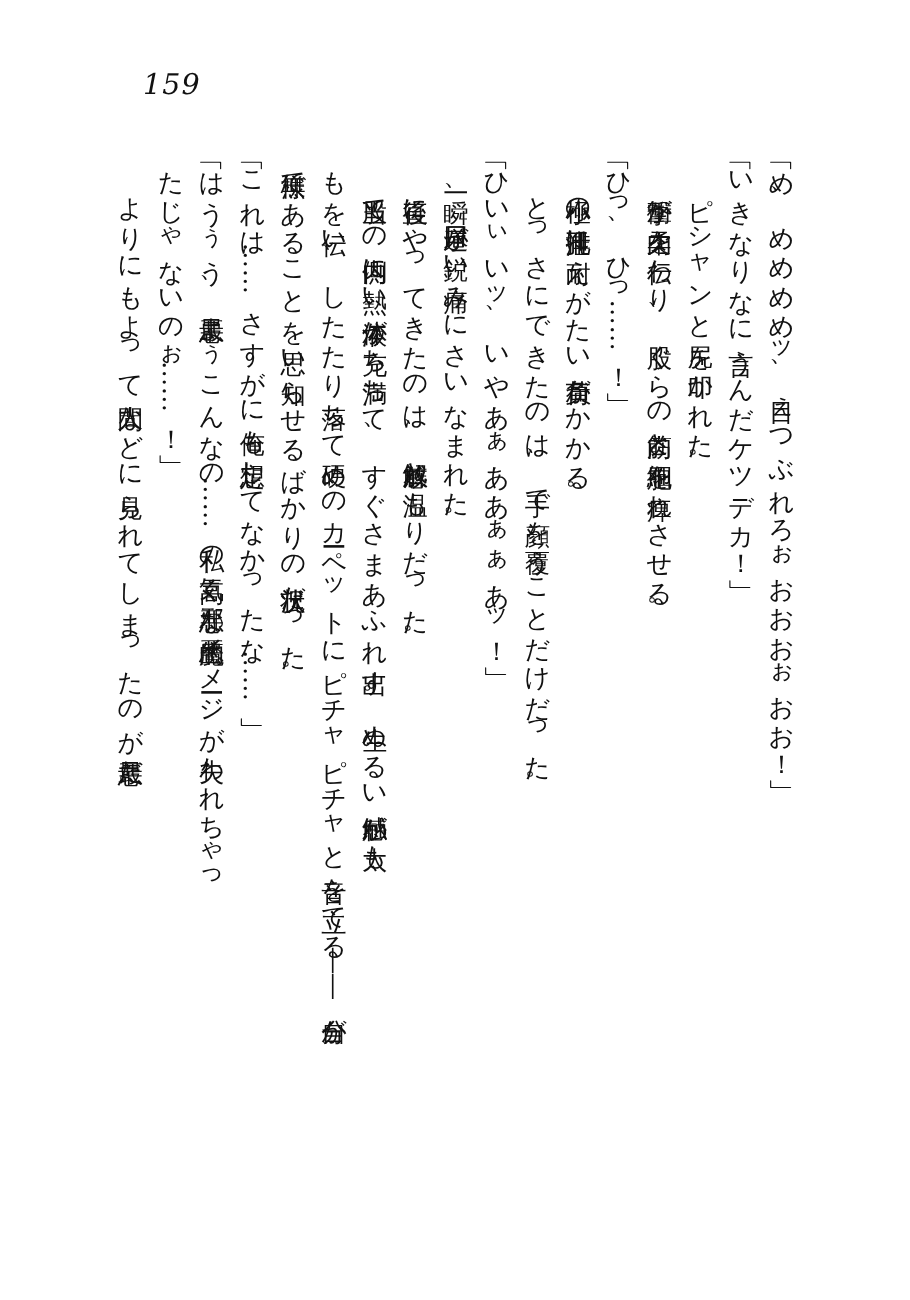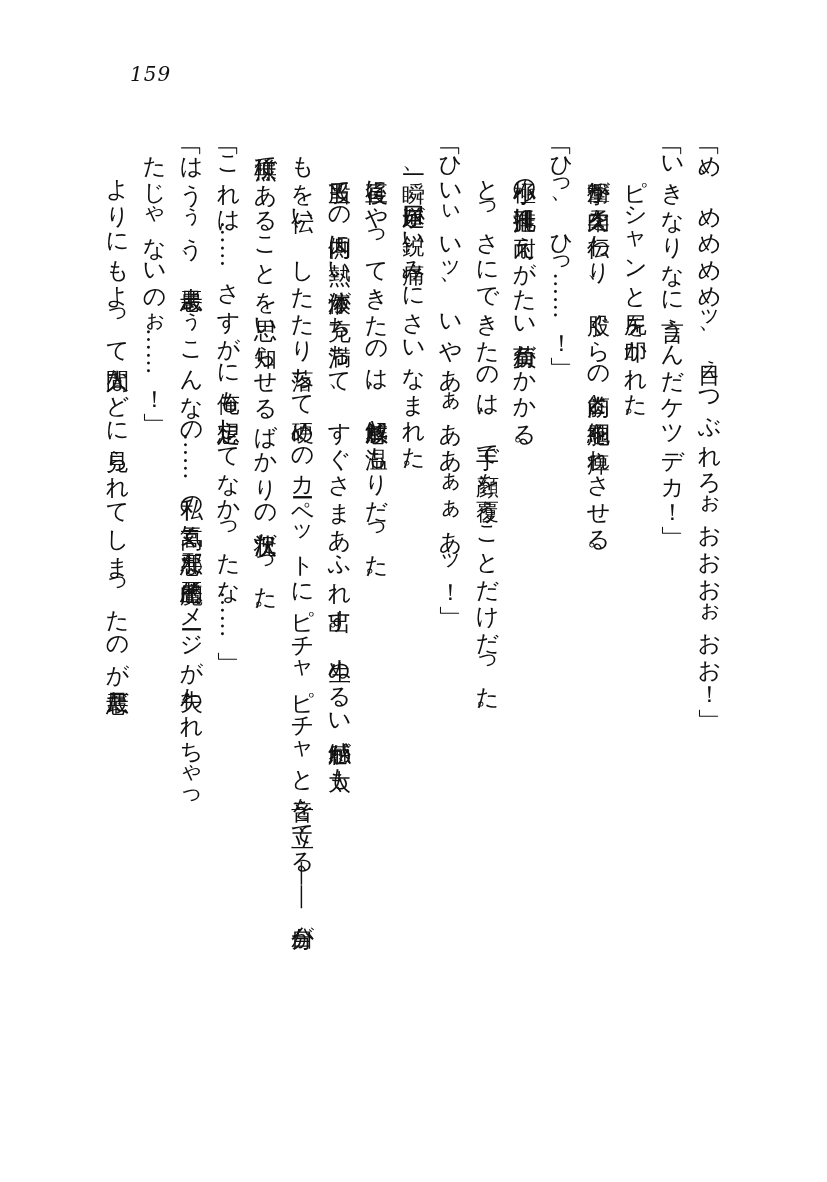--- a/index.html
+++ b/index.html
@@ -17,21 +17,21 @@
   }
   .page {
     position: absolute;
     inset: 0;
     background: #ffffff;
   }
   .page-number {
     position: absolute;
     left: 130px;
     top: 62px;
-    font-size: 20px;
+    font-size: 26px;
     font-style: italic;
     letter-spacing: 1px;
     color: #111111;
   }
   .text-block {
     position: absolute;
     top: 140px;
     right: 99px;
     width: 629px;
     height: 960px;

